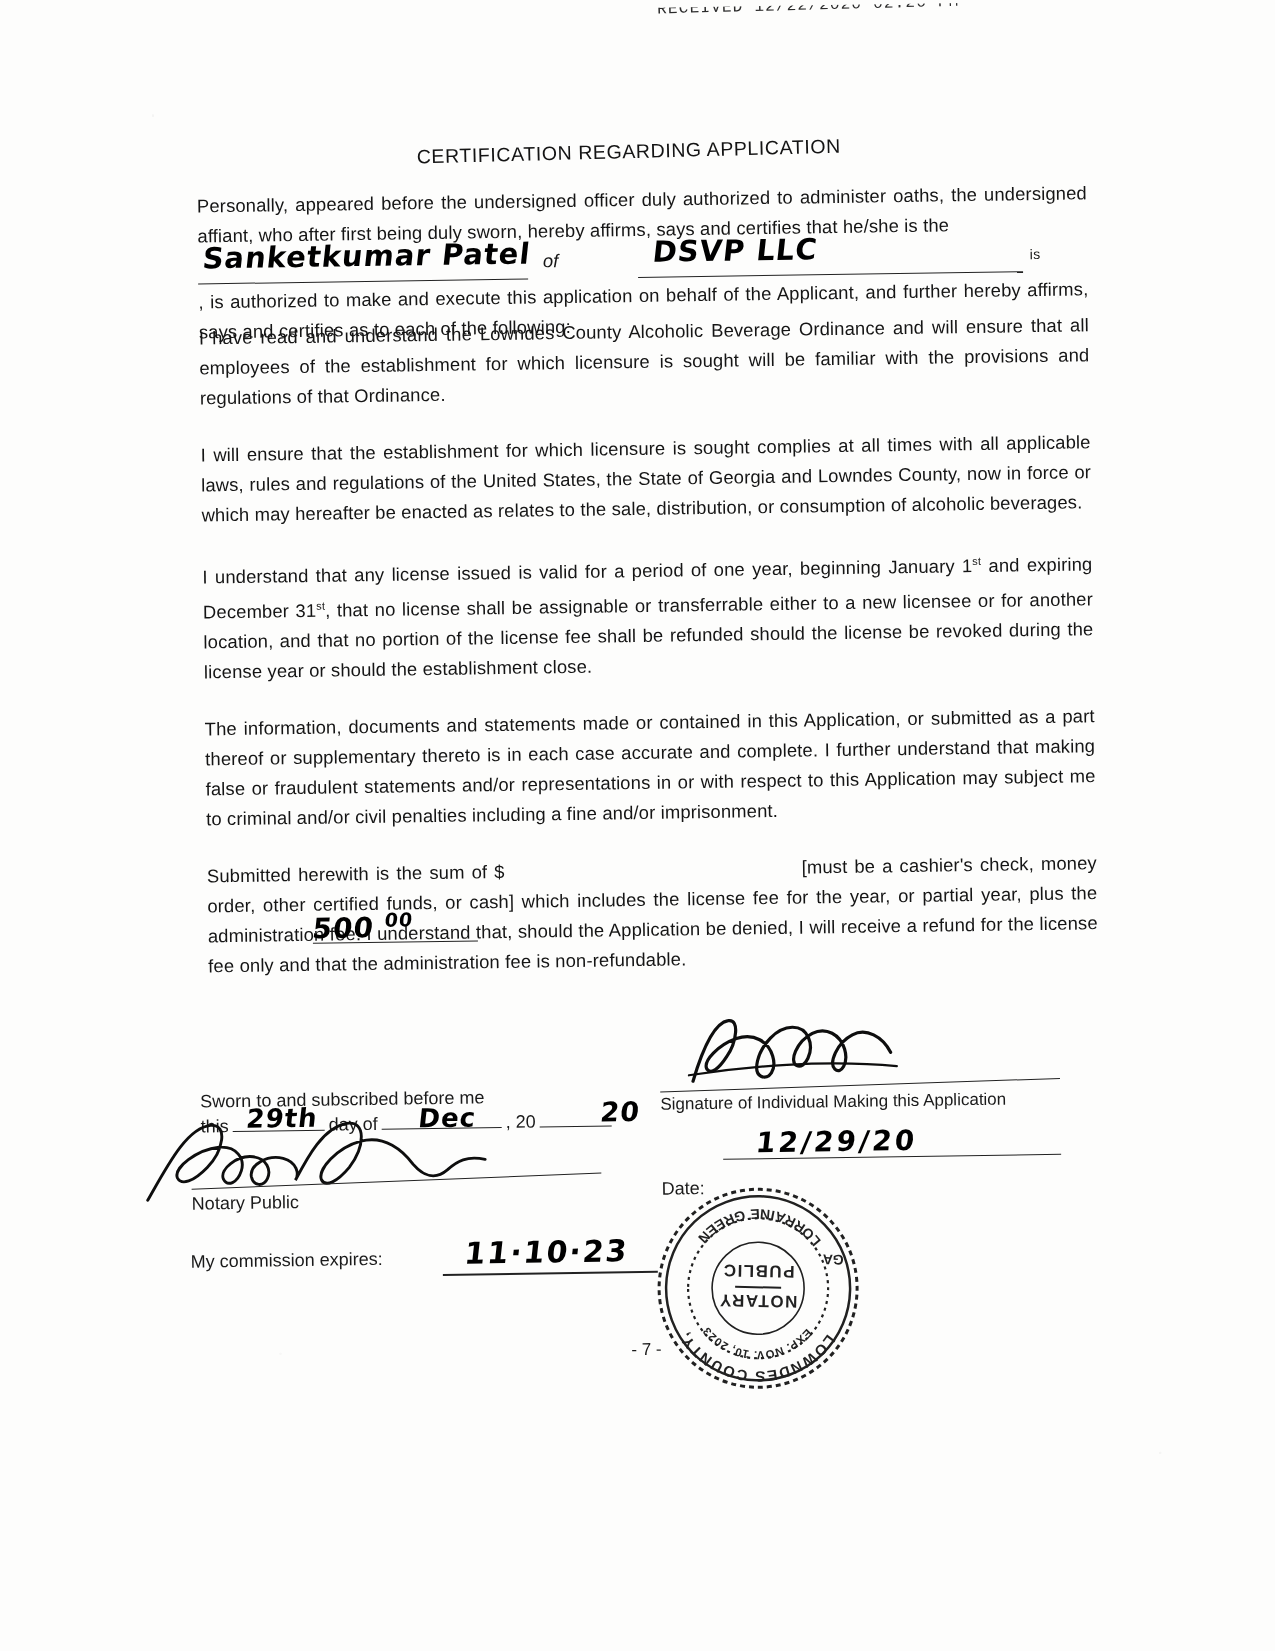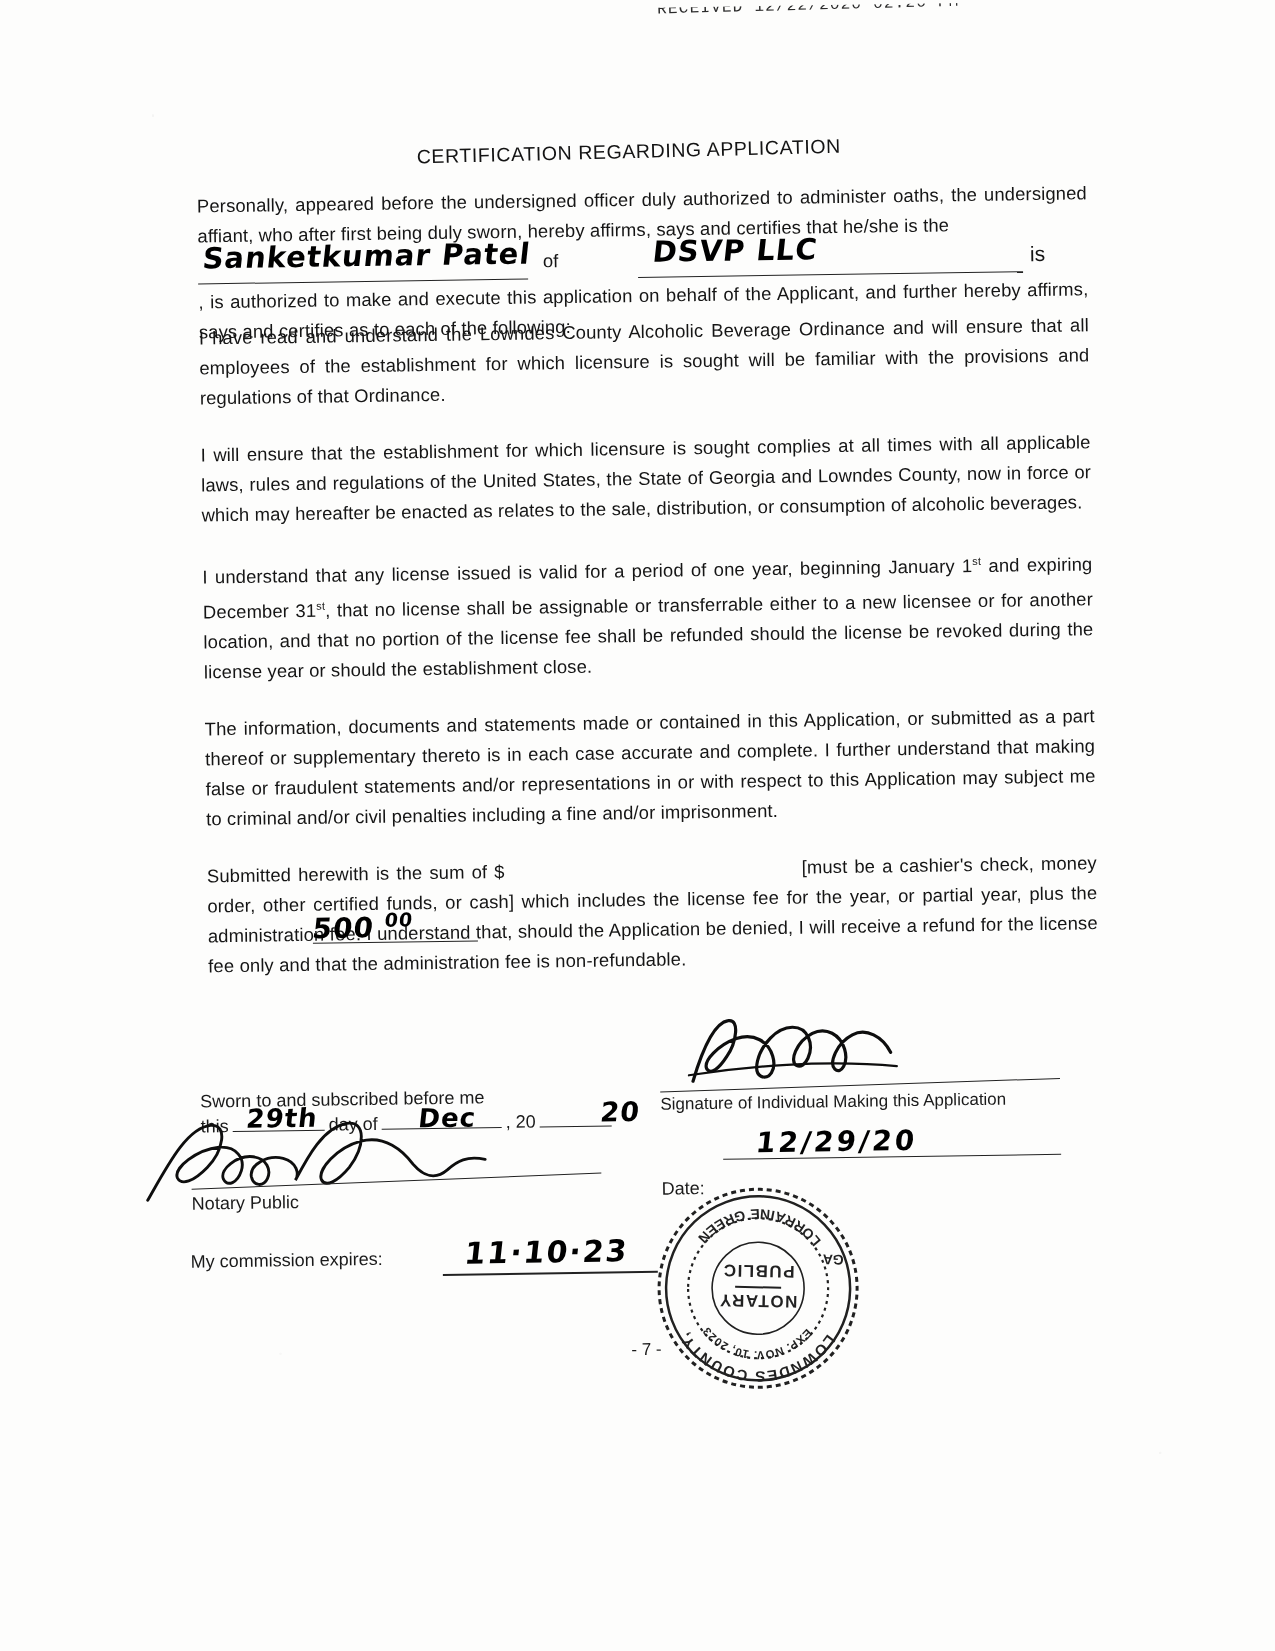--- a/index.html
+++ b/index.html
@@ -101,24 +101,24 @@
   </div>
 
   <div class="title">CERTIFICATION REGARDING APPLICATION</div>
 
   <div class="body">
 
     <p class="lead" style="position:relative;padding-bottom:42px;">
       <span>Personally, appeared before the undersigned officer duly authorized to administer oaths, the undersigned affiant, who after first being duly sworn, hereby affirms, says and certifies that he/she is the</span>
       <span class="u-name"></span>
       <span class="hand hw-name">Sanketkumar Patel</span>
-      <span style="position:absolute;left:345px;top:60px;font-size:18.4px;">of</span>
+      <span style="position:absolute;left:345px;top:60px;font-size:18.4px;font-style:italic;">of</span>
       <span class="u-entity"></span>
       <span class="hand hw-entity">DSVP LLC</span>
-      <span style="position:absolute;left:832px;top:60px;font-size:21px;">is</span>
+      <span style="position:absolute;left:832px;top:60px;font-size:14px;">is</span>
       <span style="position:absolute;left:0;top:96px;width:890px;font-size:18.4px;line-height:30px;">, is authorized to make and execute this application on behalf of the Applicant, and further hereby affirms, says and certifies as to each of the following:</span>
     </p>
 
     <p>I have read and understand the Lowndes County Alcoholic Beverage Ordinance and will ensure that all employees of the establishment for which licensure is sought will be familiar with the provisions and regulations of that Ordinance.</p>
 
     <p>I will ensure that the establishment for which licensure is sought complies at all times with all applicable laws, rules and regulations of the United States, the State of Georgia and Lowndes County, now in force or which may hereafter be enacted as relates to the sale, distribution, or consumption of alcoholic beverages.</p>
 
     <p>
       <span>I understand that any license issued is valid for a period of one year, beginning January 1</span><sup>st</sup><span> and expiring December 31</span><sup>st</sup><span>, that no license shall be assignable or transferrable either to a new licensee or for another location, and that no portion of the license fee shall be refunded should the license be revoked during the license year or should the establishment close.</span>
     </p>

